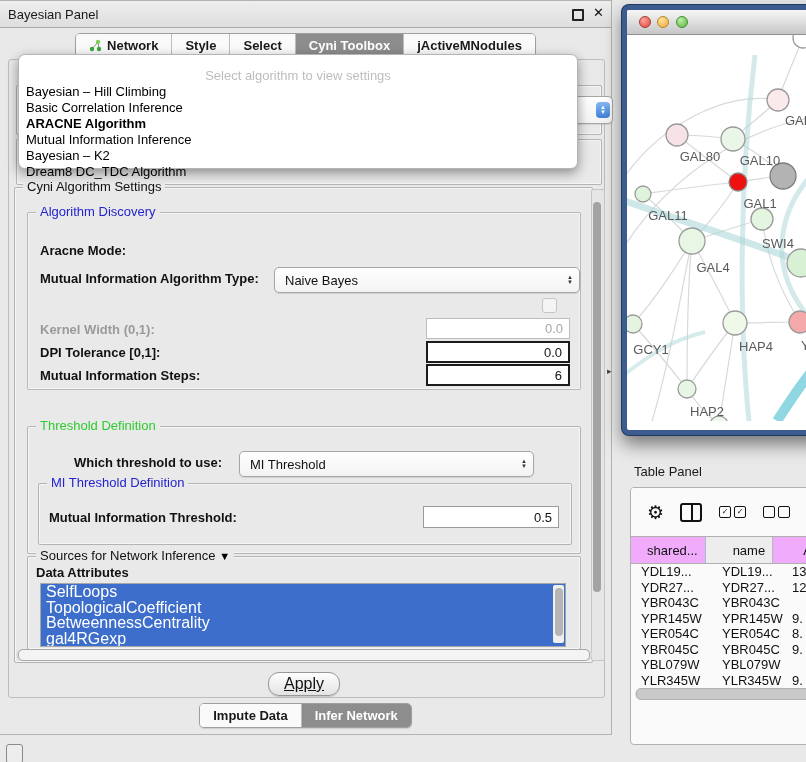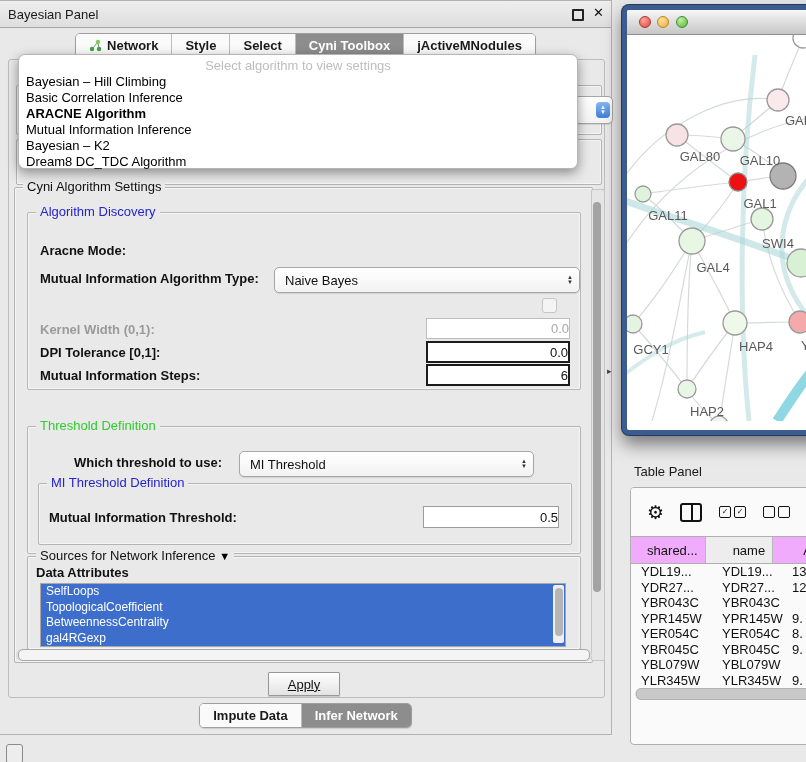--- a/index.html
+++ b/index.html
@@ -35,47 +35,47 @@
 
   
   .combo{position:absolute;background:linear-gradient(#ffffff,#f3f3f3);border:1px solid #a6a6a6;
          border-radius:5px;font-size:13px;display:flex;align-items:center;padding-left:10px;
          box-shadow:0 1px 1px rgba(0,0,0,.10);}
   .combo .arrows{position:absolute;right:6px;top:50%;transform:translateY(-50%);display:flex;
                  flex-direction:column;align-items:center;font-size:6px;line-height:5px;color:#333;}
   .combo .arrows.focus{right:2px;background:linear-gradient(#85b7f2,#3f7fd6);border-radius:4px;
                        padding:3px 4px;color:#fff;}
 
-  .tinput{position:absolute;background:#fff;font-size:13px;text-align:right;padding:0 0 0 2px;
+  .tinput{position:absolute;background:#fff;font-size:13px;text-align:right;padding:0 6px 0 2px;
           box-sizing:border-box;font-family:"Liberation Sans","DejaVu Sans",sans-serif;color:#111;}
   .tinput.thin{border:1px solid #bdbdbd;}
   .tinput.dark{border:2px solid #1c1c1c;}
   .tinput.gray{color:#a8a8a8;}
   .blabel{position:absolute;font-weight:700;font-size:13px;white-space:nowrap;}
   .blabel.dis{color:#9a9a9a;}
 
   
   .overlay{position:absolute;left:18px;top:53px;width:560px;height:115px;background:#fff;
            border:1px solid #b5b5b5;border-radius:7px;box-shadow:0 4px 12px rgba(0,0,0,.4);
-           z-index:30;padding-top:2px;box-sizing:border-box;}
+           z-index:30;padding-top:12px;box-sizing:border-box;}
   .overlay .ph{text-align:center;color:#bdbdbd;height:17px;line-height:17px;font-size:13px;}
   .overlay .it{padding-left:7px;height:16px;line-height:16px;font-size:13px;color:#000;white-space:nowrap;}
   .overlay .it.bold{font-weight:700;}
 
   
   .vtrack{position:absolute;background:#e6e6e6;border:1px solid #c6c6c6;border-radius:2px;}
   .vthumb{position:absolute;left:1px;width:8px;background:#a3a3a3;border-radius:5px;}
   .htrack{position:absolute;background:#dcdcdc;border-radius:6px;}
   .hthumb{position:absolute;background:#f4f4f4;border:1px solid #a8a8a8;border-radius:5px;}
 
   .list{position:absolute;background:#fff;border:1px solid #a8a8a8;overflow:hidden;}
-  .list .li{height:15.5px;line-height:15.5px;padding-left:5px;font-size:12px;color:#fff;background:#3d6ecb;white-space:nowrap;}
-
-  .applybtn{position:absolute;width:70px;height:22px;border:1px solid #989898;border-radius:1px;
-            background:linear-gradient(#fefefe,#e3e3e3);font-size:13px;display:flex;align-items:center;
+  .list .li{height:15.5px;line-height:15.5px;padding-left:5px;font-size:16px;color:#fff;background:#3d6ecb;white-space:nowrap;}
+
+  .applybtn{position:absolute;width:70px;height:22px;border:1px solid #989898;border-radius:11px;
+            background:linear-gradient(#fefefe,#e3e3e3);font-size:16px;display:flex;align-items:center;
             justify-content:center;box-shadow:0 1px 1px rgba(0,0,0,.15);text-decoration:underline;}
 
   .chk{position:absolute;width:13px;height:13px;border:1px solid #c6c6c6;border-radius:3px;background:#f4f4f4;}
 
   .hubrow{position:absolute;font-size:13px;display:flex;align-items:center;gap:7px;}
   .tri{font-size:11px;color:#000;}
 
   
   .net-window{position:absolute;left:622px;top:5px;width:200px;height:420px;border:5px solid #3c5c90;
               border-radius:7px;box-shadow:0 0 0 1px #223a63,0 9px 18px rgba(0,0,0,.5);overflow:hidden;background:#fff;}

